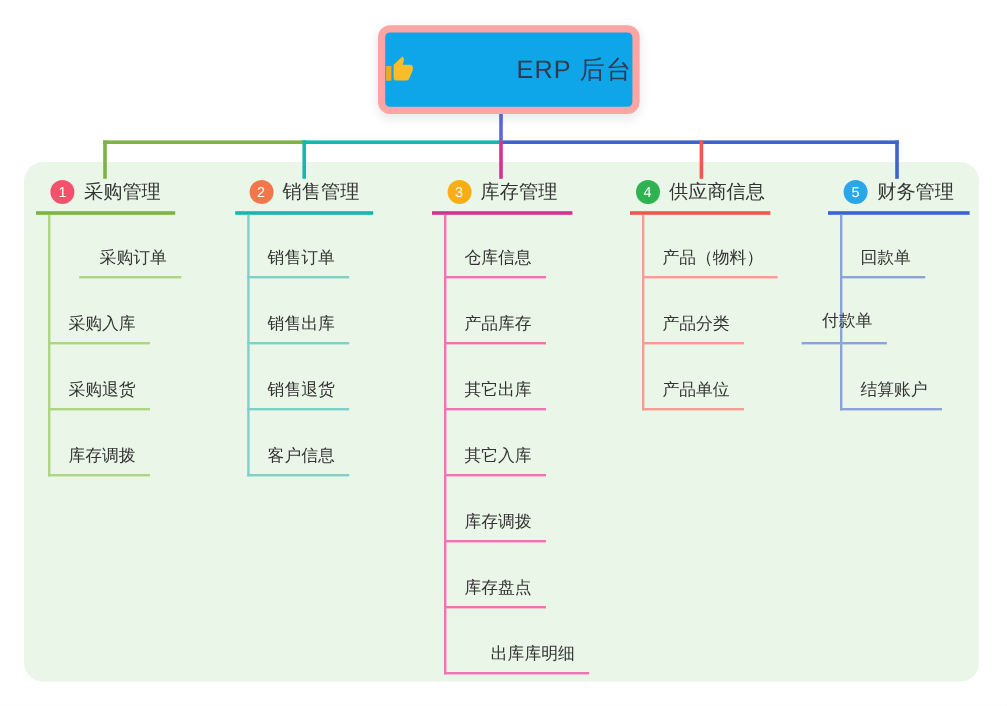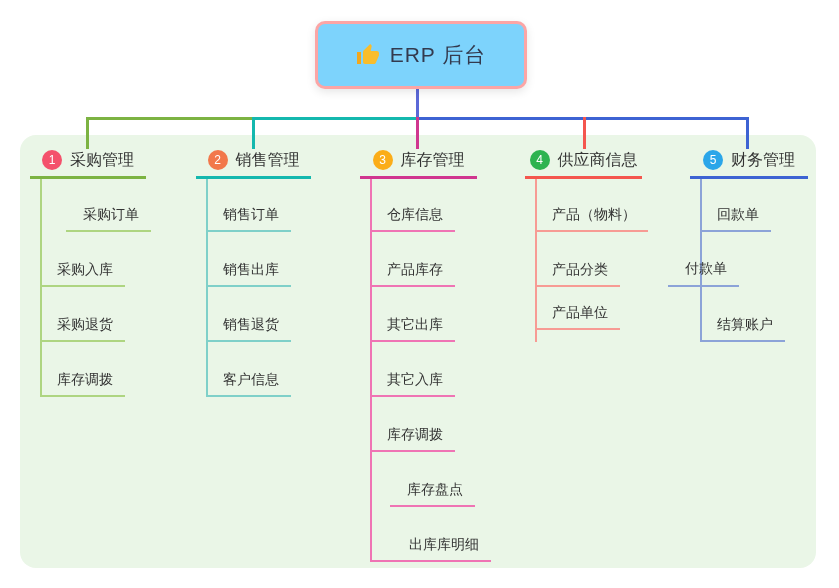--- a/index.html
+++ b/index.html
@@ -6,23 +6,23 @@
   #canvas{
     position:relative;width:839px;height:588px;overflow:hidden;background:#ffffff;
     font-family:"Liberation Sans","DejaVu Sans",sans-serif;color:#333;
   }
   .panel{
     position:absolute;left:20px;top:135px;width:796px;height:433px;
     background:#eaf6e7;border-radius:16px;
   }
   .root-card{
     position:absolute;left:315px;top:21px;width:206px;height:62px;
-    background:#7dd3fc;border:3px solid #fca5a5;border-radius:10px;
+    background:#0ea5e9;border:6px solid #fca5a5;border-radius:10px;
     box-shadow:0 3px 10px rgba(0,0,0,0.10);
-    display:flex;align-items:center;justify-content:center;gap:10px;
+    display:flex;align-items:center;justify-content:space-between;gap:10px;
   }
   .root-label{font-size:21px;color:#333a4e;letter-spacing:1px;}
   .thumb-icon{width:24px;height:24px;flex:none;display:block;}
   .hline,.vline{position:absolute;}
   .branch-header{
     position:absolute;height:26px;display:flex;align-items:center;
     justify-content:center;gap:8px;font-size:16px;color:#333;white-space:nowrap;
     cursor:default;
   }
   .badge{
@@ -87,31 +87,31 @@
         <div class="badge" style="background: rgb(251, 173, 24);">3</div>
         <div class="">库存管理</div>
       </div>
       <div class="hline" style="left: 360px; top: 176px; width: 117px; height: 3px; background: rgb(208, 54, 143);"></div>
       <div class="vline" style="left: 370px; top: 179px; width: 2px; height: 383px; background: rgb(239, 116, 180);"></div>
       <div class="child-node" style="left: 370px; top: 204px; border-bottom-color: rgb(239, 116, 180);">仓库信息</div>
       <div class="child-node" style="left: 370px; top: 259px; border-bottom-color: rgb(239, 116, 180);">产品库存</div>
       <div class="child-node" style="left: 370px; top: 314px; border-bottom-color: rgb(239, 116, 180);">其它出库</div>
       <div class="child-node" style="left: 370px; top: 369px; border-bottom-color: rgb(239, 116, 180);">其它入库</div>
       <div class="child-node" style="left: 370px; top: 424px; border-bottom-color: rgb(239, 116, 180);">库存调拨</div>
-      <div class="child-node" style="left: 390px; top: 479px; border-bottom-color: rgb(239, 116, 180);">库存盘点</div>
+      <div class="child-node" style="left: 370px; top: 479px; border-bottom-color: rgb(239, 116, 180);">库存盘点</div>
       <div class="child-node" style="left: 370px; top: 534px; border-bottom-color: rgb(239, 116, 180); padding-left: 39px;">出库库明细</div>
       <div class="branch-header" style="left: 525px; top: 147px; width: 117px;">
         <div class="badge" style="background: rgb(46, 179, 80);">4</div>
         <div class="">供应商信息</div>
       </div>
       <div class="hline" style="left: 525px; top: 176px; width: 117px; height: 3px; background: rgb(244, 86, 78);"></div>
       <div class="vline" style="left: 535px; top: 179px; width: 2px; height: 163px; background: rgb(247, 155, 148);"></div>
       <div class="child-node" style="left: 535px; top: 204px; border-bottom-color: rgb(247, 155, 148);">产品（物料）</div>
       <div class="child-node" style="left: 535px; top: 259px; border-bottom-color: rgb(247, 155, 148);">产品分类</div>
-      <div class="child-node" style="left: 535px; top: 302px; border-bottom-color: rgb(247, 155, 148);">产品单位</div>
+      <div class="child-node" style="left: 535px; top: 314px; border-bottom-color: rgb(247, 155, 148);">产品单位</div>
       <div class="branch-header" style="left: 690px; top: 147px; width: 118px;">
         <div class="badge" style="background: rgb(43, 166, 233);">5</div>
         <div class="">财务管理</div>
       </div>
       <div class="hline" style="left: 690px; top: 176px; width: 118px; height: 3px; background: rgb(61, 99, 211);"></div>
       <div class="vline" style="left: 700px; top: 179px; width: 2px; height: 163px; background: rgb(140, 163, 216);"></div>
       <div class="child-node" style="left: 700px; top: 204px; border-bottom-color: rgb(140, 163, 216);">回款单</div>
       <div class="child-node" style="left: 668px; top: 259px; border-bottom-color: rgb(140, 163, 216); font-family: Liberation Serif, serif;">付款单</div>
       <div class="child-node" style="left: 700px; top: 314px; border-bottom-color: rgb(140, 163, 216);">结算账户</div>
     </div>

